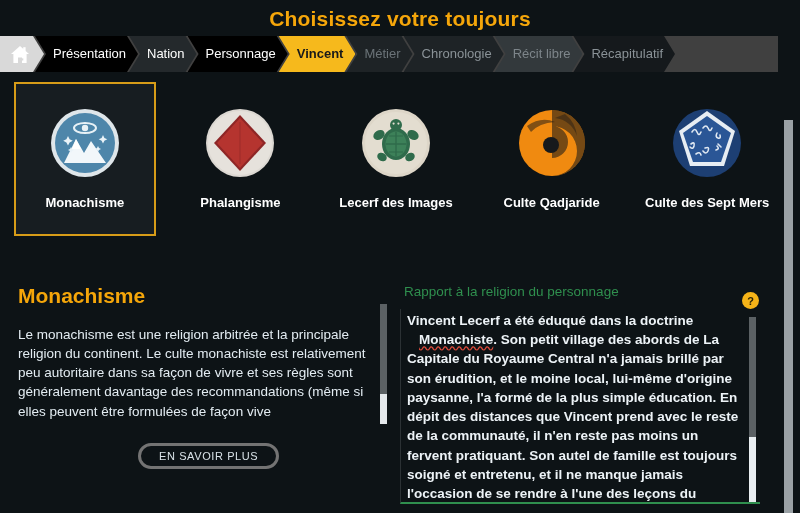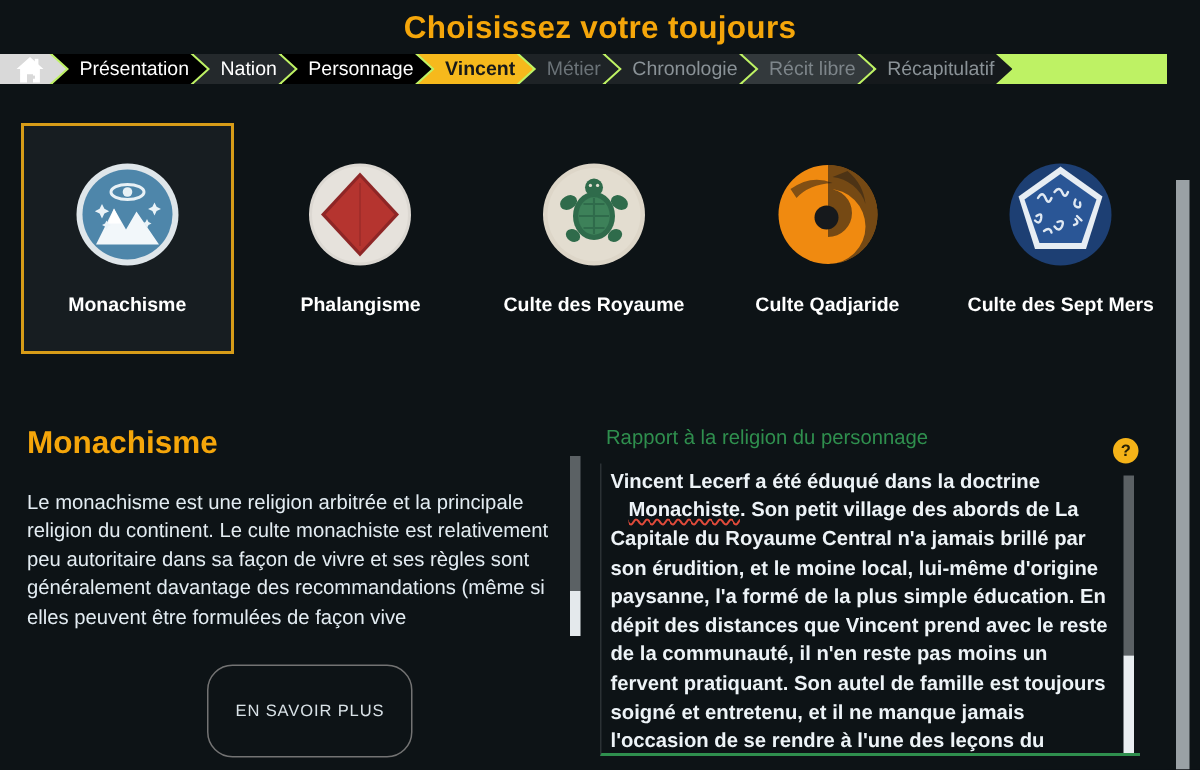--- a/index.html
+++ b/index.html
@@ -28,22 +28,22 @@
     height: 33px;
     line-height: 28px;
   }
 
   
   .breadcrumb {
     position: absolute;
     top: 36px;
     left: 0;
     width: 778px;
-    height: 20px;
-    background: #bef264;
+    height: 36px;
+    background: #404040;
     display: flex;
     align-items: stretch;
     overflow: hidden;
   }
 
   .crumb {
     position: relative;
     display: flex;
     align-items: center;
     justify-content: center;
@@ -152,26 +152,26 @@
     line-height: 1.42;
     color: #e3ecf2;
     width: 352px;
     height: 105px;
     overflow: hidden;
     position: relative;
   }
   .btn-more {
     margin: 13px 0 0 120px;
     display: inline-block;
-    border: 1px solid #737373;
+    border: 3px solid #737373;
     border-radius: 17px;
     color: #d9e2e7;
     font-size: 11px;
     letter-spacing: .6px;
-    padding: 24px 18px;
+    padding: 4px 18px;
     background: transparent;
     cursor: pointer;
     font-family: "Liberation Sans", sans-serif;
   }
 
   
   .sb-track {
     position: absolute;
     width: 7px;
     background: #0d1316;
@@ -345,21 +345,21 @@
         <circle cx="32.6" cy="15.6" r="1.1" fill="#e3ddd0"></circle>
         <circle cx="37.4" cy="15.6" r="1.1" fill="#e3ddd0"></circle>
         <ellipse cx="18" cy="27" rx="6" ry="4.5" fill="#2f6b4b" transform="rotate(-30 18 27)"></ellipse>
         <ellipse cx="52" cy="27" rx="6" ry="4.5" fill="#2f6b4b" transform="rotate(30 52 27)"></ellipse>
         <ellipse cx="21" cy="49" rx="5" ry="4" fill="#2f6b4b" transform="rotate(30 21 49)"></ellipse>
         <ellipse cx="49" cy="49" rx="5" ry="4" fill="#2f6b4b" transform="rotate(-30 49 49)"></ellipse>
         <path d="M35 24 L35 48 M25 36 L45 36" stroke="#2f6b4b" stroke-width="1.4"></path>
         <path d="M28 28 L42 28 M28 44 L42 44" stroke="#2f6b4b" stroke-width="1.2"></path>
       </svg>
     </div>
-    <div class="cname">Culte des Royaume</div>
+    <div class="cname">Lecerf des Images</div>
   </div>
 
   <div class="card">
     <div class="emblem">
       <svg width="70" height="70" viewBox="0 0 70 70">
         <circle cx="35" cy="35" r="33" fill="#f08a10"></circle>
         <path d="M35 2 a33 33 0 0 1 0 66 a25 25 0 0 0 0 -50 a16 16 0 0 1 0 32 Z" fill="#111417" opacity=".55"></path>
         <path d="M48 6 a33 33 0 0 1 12 22 a26 26 0 0 0 -22 -18 Z" fill="#111417" opacity=".4"></path>
         <circle cx="34" cy="37" r="8" fill="#16191c"></circle>
         <path d="M10 18 q14 -10 28 -4 q-16 1 -24 10 Z" fill="#111417" opacity=".5"></path>

